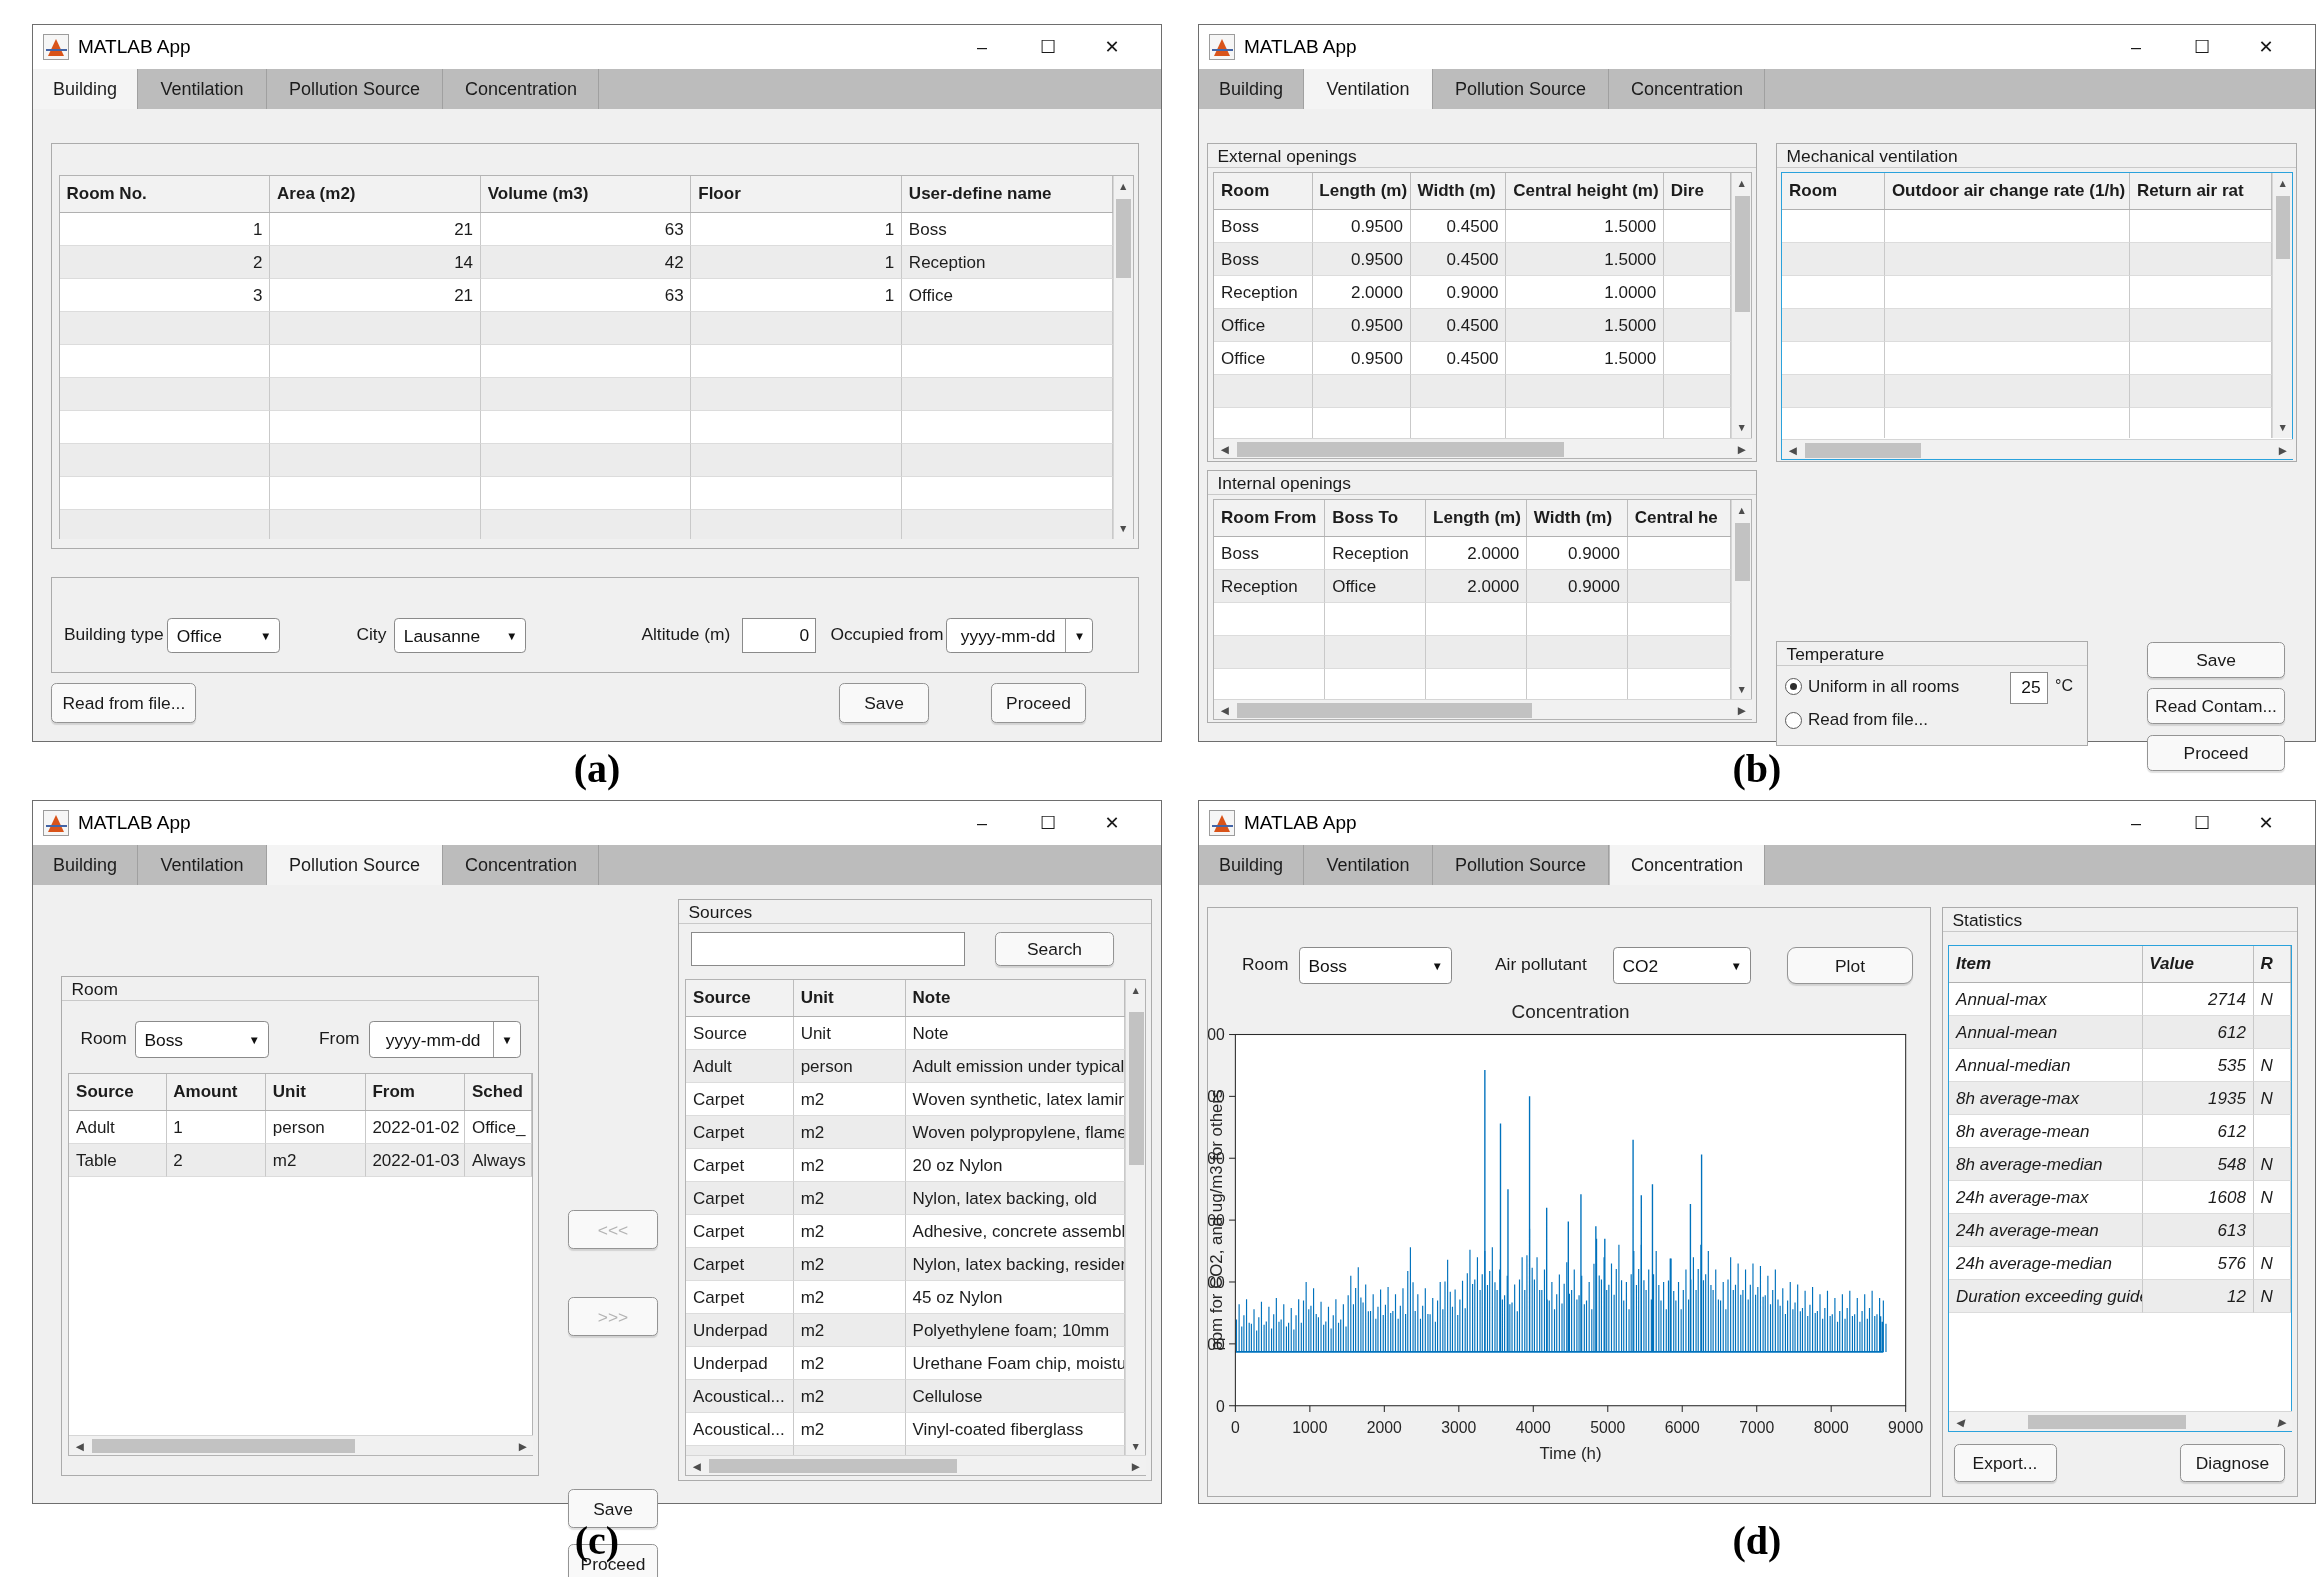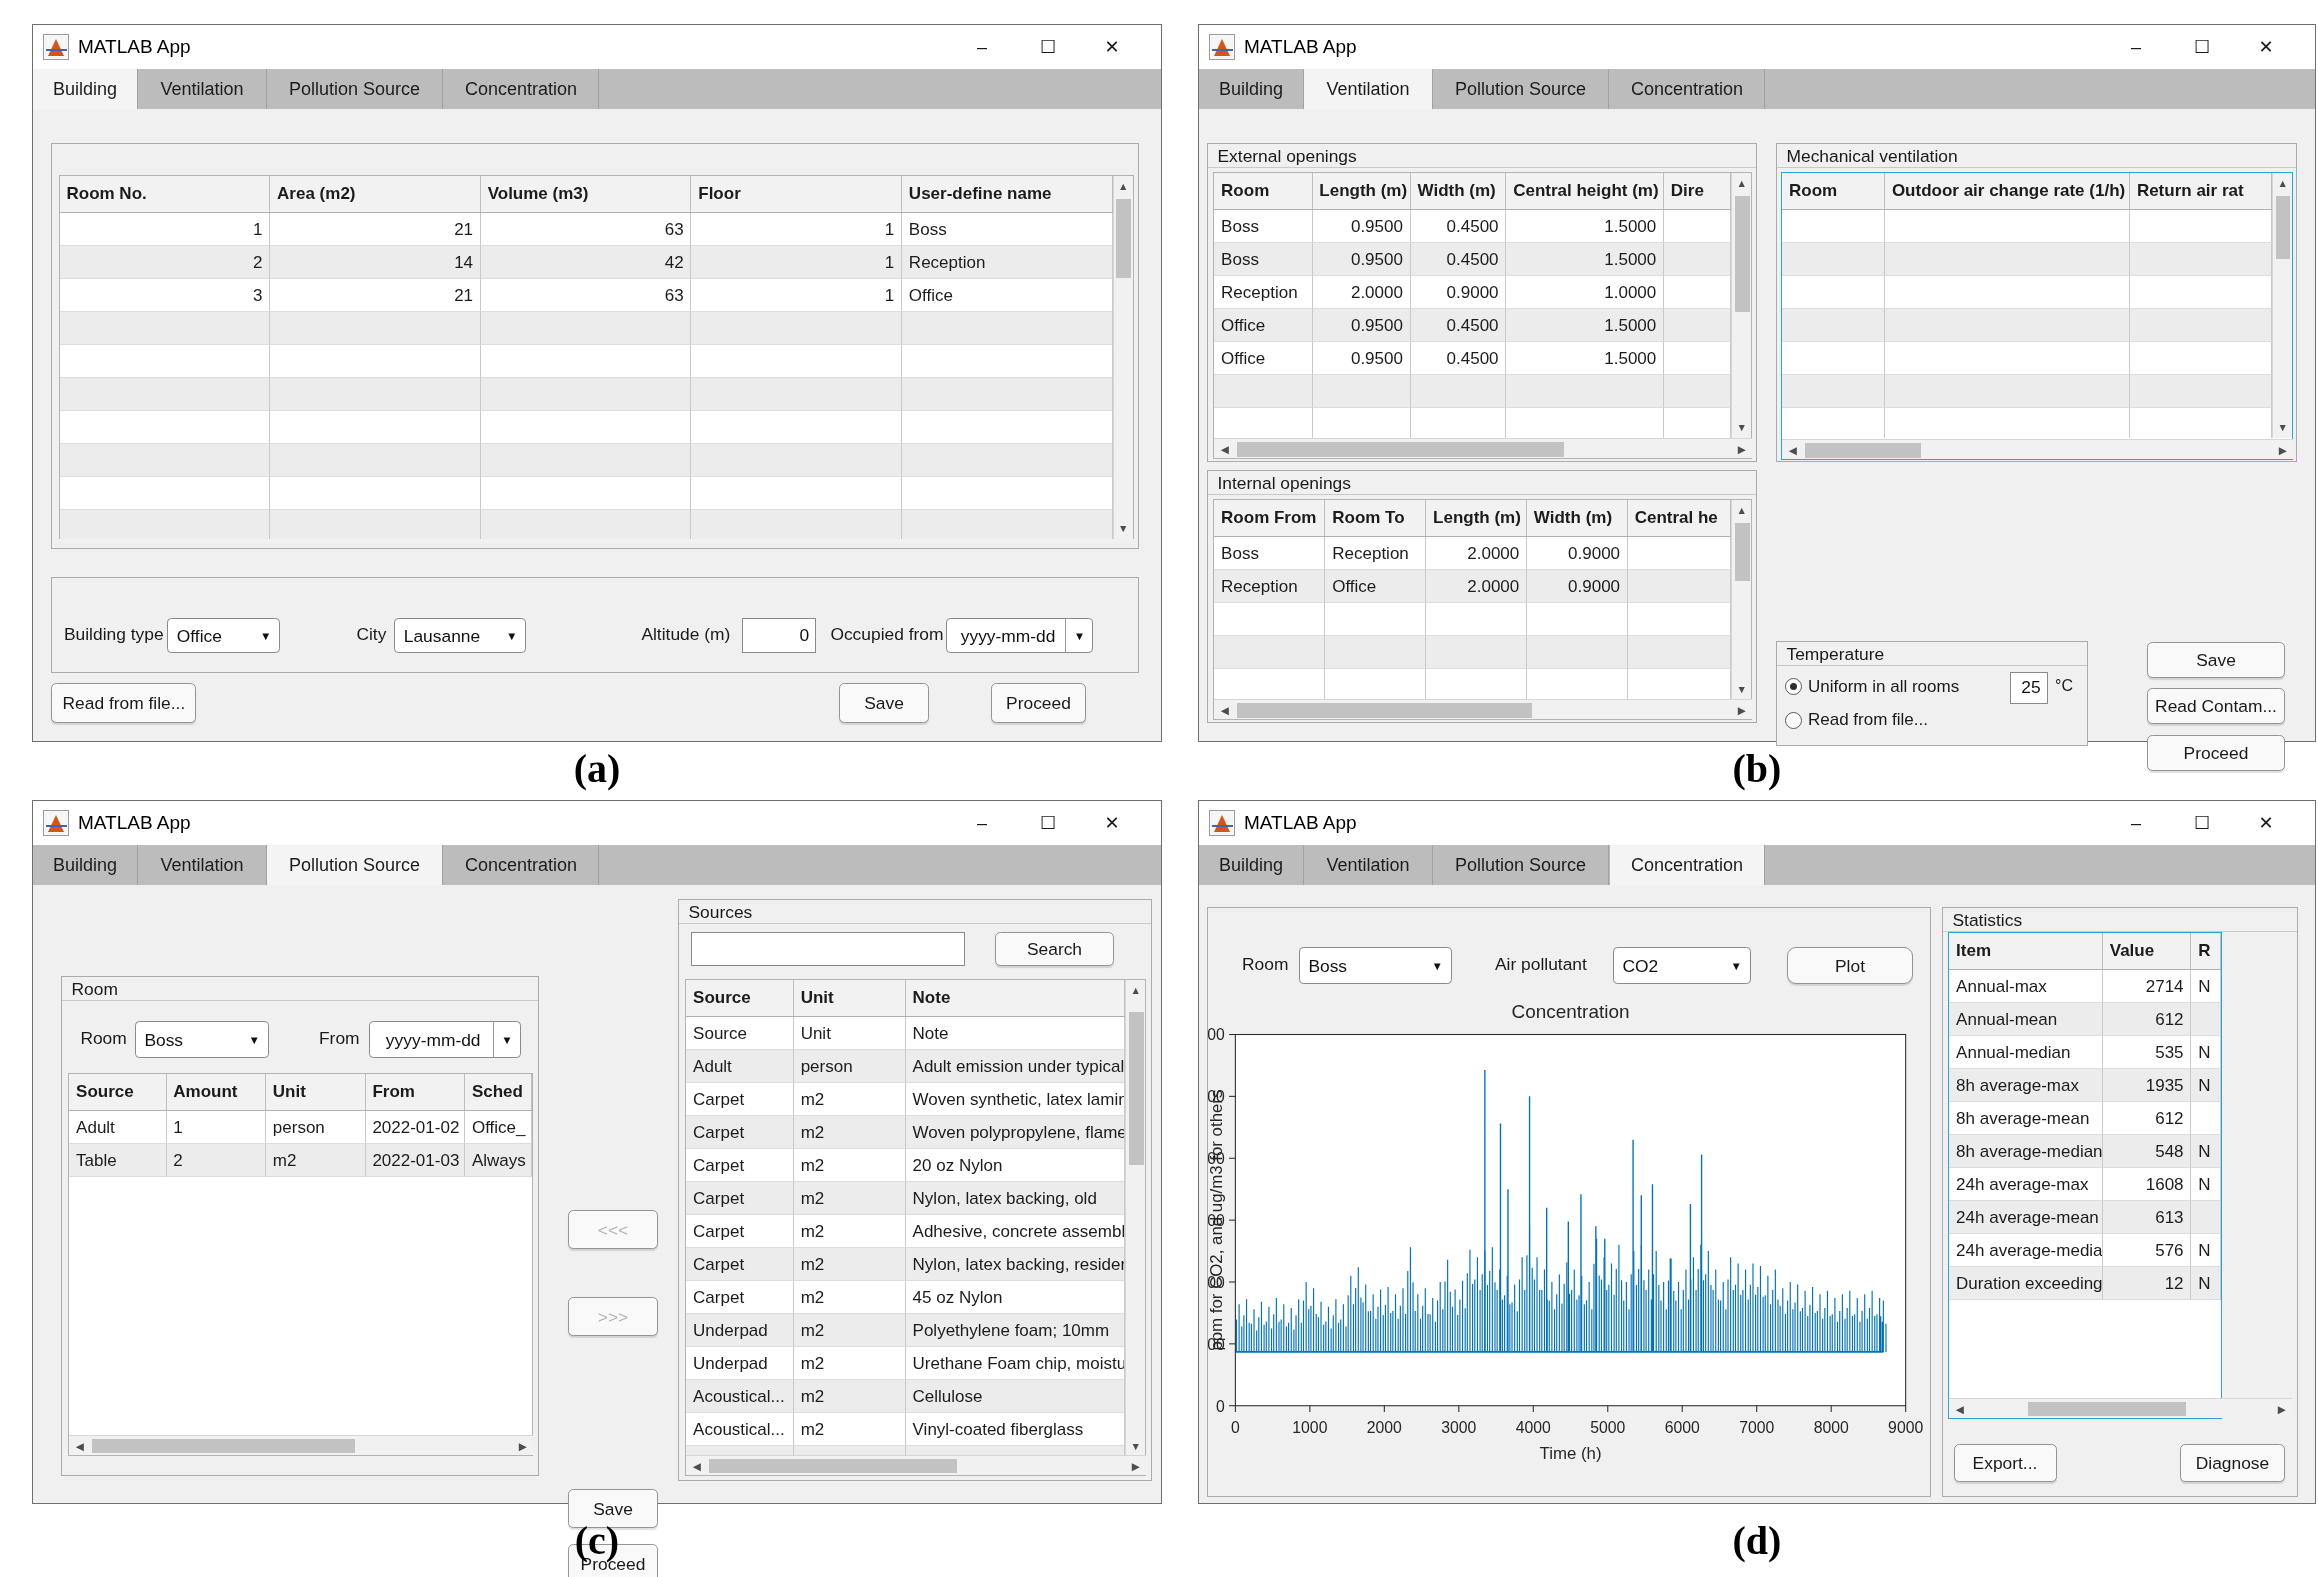--- a/index.html
+++ b/index.html
@@ -350,21 +350,21 @@
             <div class="sarr right">▶</div>
           </div>
         </div>
       </div>
       <div class="group" style="left:8px; top:361px; width:550px; height:253px;">
         <div class="grouplabel">Internal openings</div>
         <div class="tablewrap" style="left:5.3px; top:28.4px; width:539px; height:221px;">
           <div class="mtable has-vscroll" style="height:200px;">
               <div class="trow thead-row">
                 <div class="tcell a-l" style="width: 21.5%;">Room From</div>
-                <div class="tcell a-l" style="width: 19.5%;">Room To</div>
+                <div class="tcell a-l" style="width: 19.5%;">Boss To</div>
                 <div class="tcell a-r" style="width: 19.5%;">Length (m)</div>
                 <div class="tcell a-r" style="width: 19.5%;">Width (m)</div>
                 <div class="tcell a-l" style="width: 20%;">Central he</div>
               </div>
               <div class="trow">
                 <div class="tcell a-l" style="width: 21.5%;">Boss</div>
                 <div class="tcell a-l" style="width: 19.5%;">Reception</div>
                 <div class="tcell a-r" style="width: 19.5%;">2.0000</div>
                 <div class="tcell a-r" style="width: 19.5%;">0.9000</div>
                 <div class="tcell a-l" style="width: 20%;"></div>
@@ -653,21 +653,21 @@
         </div>
         <span class="lbl" style="left:287px; top:46px;">Air pollutant</span>
         <div class="dropdown" style="left:405px; top:39px; width:138px; height:37px;">
           <span class="dd-text" style="line-height:36px;">CO2</span>
           <span class="dd-arrow" style="line-height:36px;">▼</span>
         </div>
         <div class="btn" style="left:579px; top:39px; width:126px; height:37px; line-height:36px;border-radius:9px;">Plot</div>
       </div>
       <div class="group" style="left:743px; top:22px; width:356px; height:590px;">
         <div class="grouplabel">Statistics</div>
-        <div class="tablewrap focusblue" style="left:5.3px; top:24px; width:274px; height:487px;">
+        <div class="tablewrap focusblue" style="left:5.3px; top:37px; width:344px; height:487px;font-style:italic;">
           <div class="mtable" style="height:465px;">
               <div class="trow thead-row">
                 <div class="tcell a-l" style="width: 56.5%;">Item</div>
                 <div class="tcell a-r" style="width: 32.5%;">Value</div>
                 <div class="tcell a-l" style="width: 11%;">R</div>
               </div>
               <div class="trow">
                 <div class="tcell a-l" style="width: 56.5%;">Annual-max</div>
                 <div class="tcell a-r" style="width: 32.5%;">2714</div>
                 <div class="tcell a-l" style="width: 11%;">N</div>

